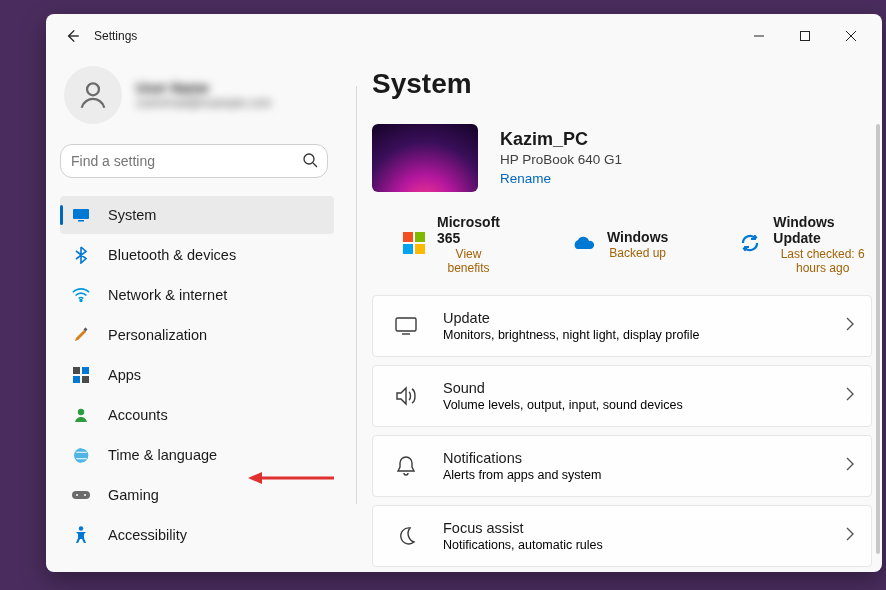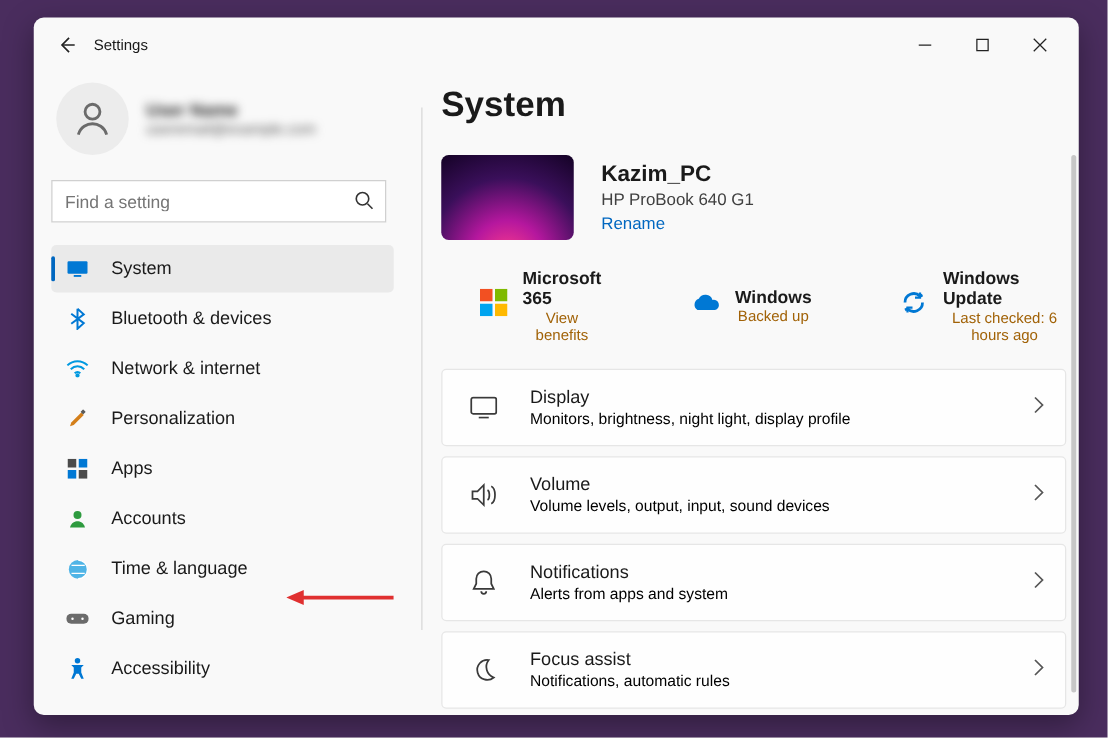--- a/index.html
+++ b/index.html
@@ -1,37 +1,37 @@
 <!DOCTYPE html>
 <html><head>
 <meta charset="utf-8">
 <style>
   * { box-sizing: border-box; margin: 0; padding: 0; font-family: "Segoe UI", -apple-system, sans-serif; }
   body { width: 886px; height: 590px; background: #4a2d5e; overflow: hidden; }
   .window {
-    position: absolute; left: 27px; top: 14px; width: 836px; height: 558px;
+    position: absolute; left: 46px; top: 14px; width: 836px; height: 558px;
     background: #f9f9f9; border-radius: 8px;
     box-shadow: 0 8px 24px rgba(0,0,0,0.35);
     display: flex; flex-direction: column;
   }
   .titlebar { display:flex; align-items:center; height:44px; padding:0 8px; }
   .back-btn { width:36px; height:36px; display:flex; align-items:center; justify-content:center; border-radius:4px; cursor:pointer; }
   .app-title { font-size:12px; color:#1a1a1a; margin-left:4px; }
   .window-ctrls { margin-left:auto; display:flex; }
   .window-ctrl { width:46px; height:32px; display:flex; align-items:center; justify-content:center; cursor:pointer; }
   .body { display:flex; flex:1; min-height:0; }
   .sidebar { width:298px; display:flex; flex-direction:column; padding:0 10px 0 14px; }
   .profile { display:flex; align-items:center; gap:14px; padding:8px 4px 18px 4px; }
   .avatar { width:58px; height:58px; border-radius:50%; background:#ececec; display:flex; align-items:center; justify-content:center; }
   .profile-text { filter: blur(4px); }
   .profile-name { font-size:14px; font-weight:600; color:#222; }
   .profile-sub  { font-size:12px; color:#555; }
   .search { position:relative; margin:2px 6px 18px 0; }
   .search input {
-    width:100%; height:34px; border:1px solid #d0d0d0; border-radius:0;
+    width:100%; height:34px; border:1px solid #d0d0d0; border-radius:12px;
     background:#fff; padding:0 34px 0 10px; font-size:14px; color:#333; outline:none;
   }
   .search-ico { position:absolute; right:10px; top:8px; color:#333; }
   .navlist { display:flex; flex-direction:column; gap:2px; }
   .navitem {
     position:relative; height:38px; display:flex; align-items:center; gap:18px;
     padding:0 12px; border-radius:4px; cursor:pointer; font-size:14.5px; color:#1a1a1a;
   }
   .navitem.selected { background:#eaeaea; }
   .navitem.selected::before {
@@ -262,37 +262,37 @@
 
       <div class="cards">
         <div class="card">
           <span class="card-ico">
               <svg width="22" height="18" fill="none" stroke="#3a3a3a" stroke-width="1.4">
                 <rect x="1" y="1" width="20" height="13" rx="1.5"></rect>
                 <line x1="7" y1="17" x2="15" y2="17"></line>
               </svg>
             </span>
           <div class="card-texts">
-            <div class="card-title">Display</div>
+            <div class="card-title">Update</div>
             <div class="card-sub">Monitors, brightness, night light, display profile</div>
           </div>
           <span class="chevron"><svg width="10" height="14">
                 <path d="M2 1l6 6-6 6" fill="none" stroke="#555" stroke-width="1.4"></path>
               </svg></span>
         </div>
 
         <div class="card">
           <span class="card-ico">
               <svg width="22" height="20" viewBox="0 0 22 20" fill="none" stroke="#3a3a3a" stroke-width="1.4">
                 <path d="M2 7h4l5-5v16l-5-5H2V7z"></path>
                 <path d="M14 6c2 1 2 7 0 8M17 3c4 2 4 12 0 14"></path>
               </svg>
             </span>
           <div class="card-texts">
-            <div class="card-title">Volume</div>
+            <div class="card-title">Sound</div>
             <div class="card-sub">Volume levels, output, input, sound devices</div>
           </div>
           <span class="chevron"><svg width="10" height="14">
                 <path d="M2 1l6 6-6 6" fill="none" stroke="#555" stroke-width="1.4"></path>
               </svg></span>
         </div>
 
         <div class="card">
           <span class="card-ico">
               <svg width="20" height="22" viewBox="0 0 20 22" fill="none" stroke="#3a3a3a" stroke-width="1.4">

